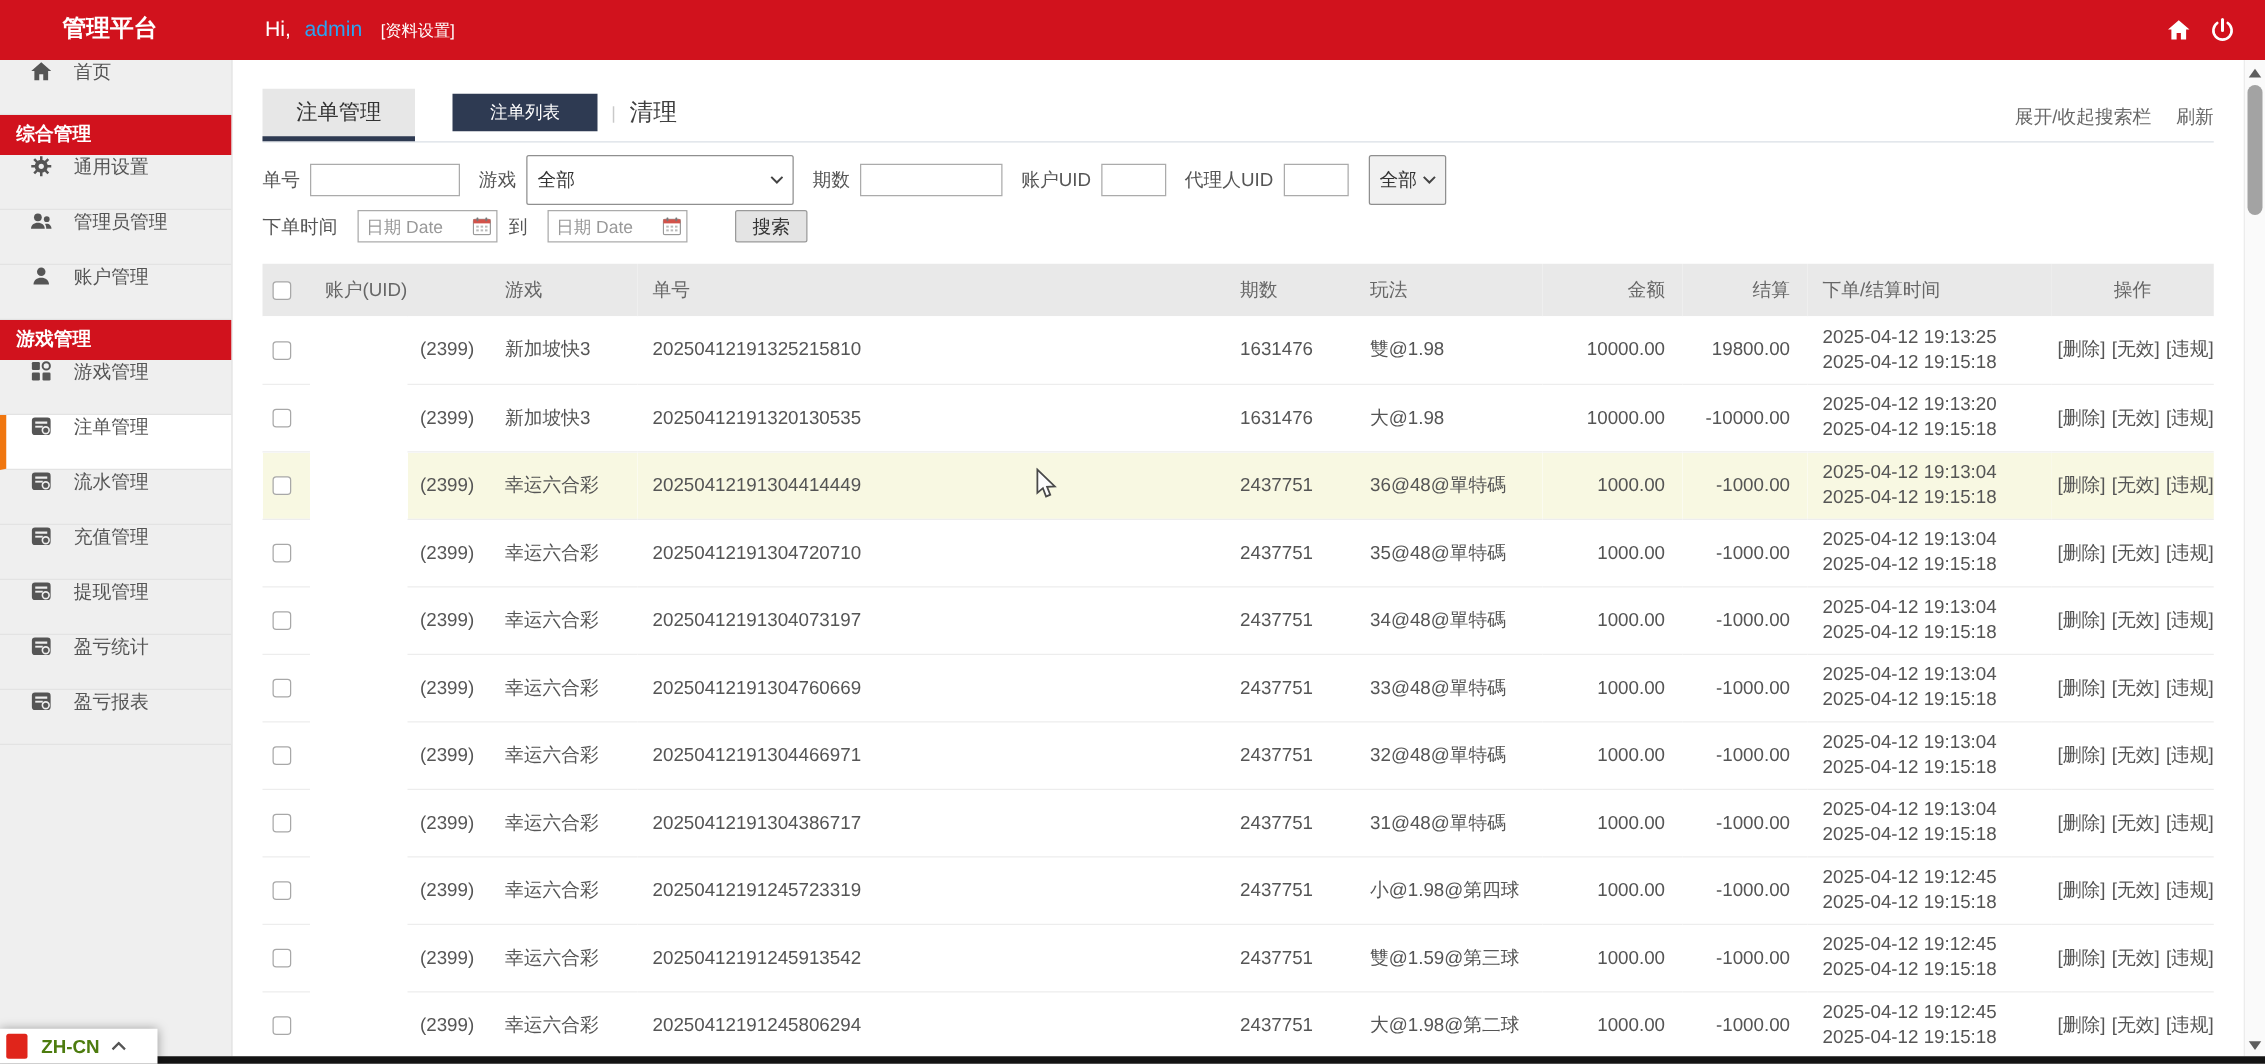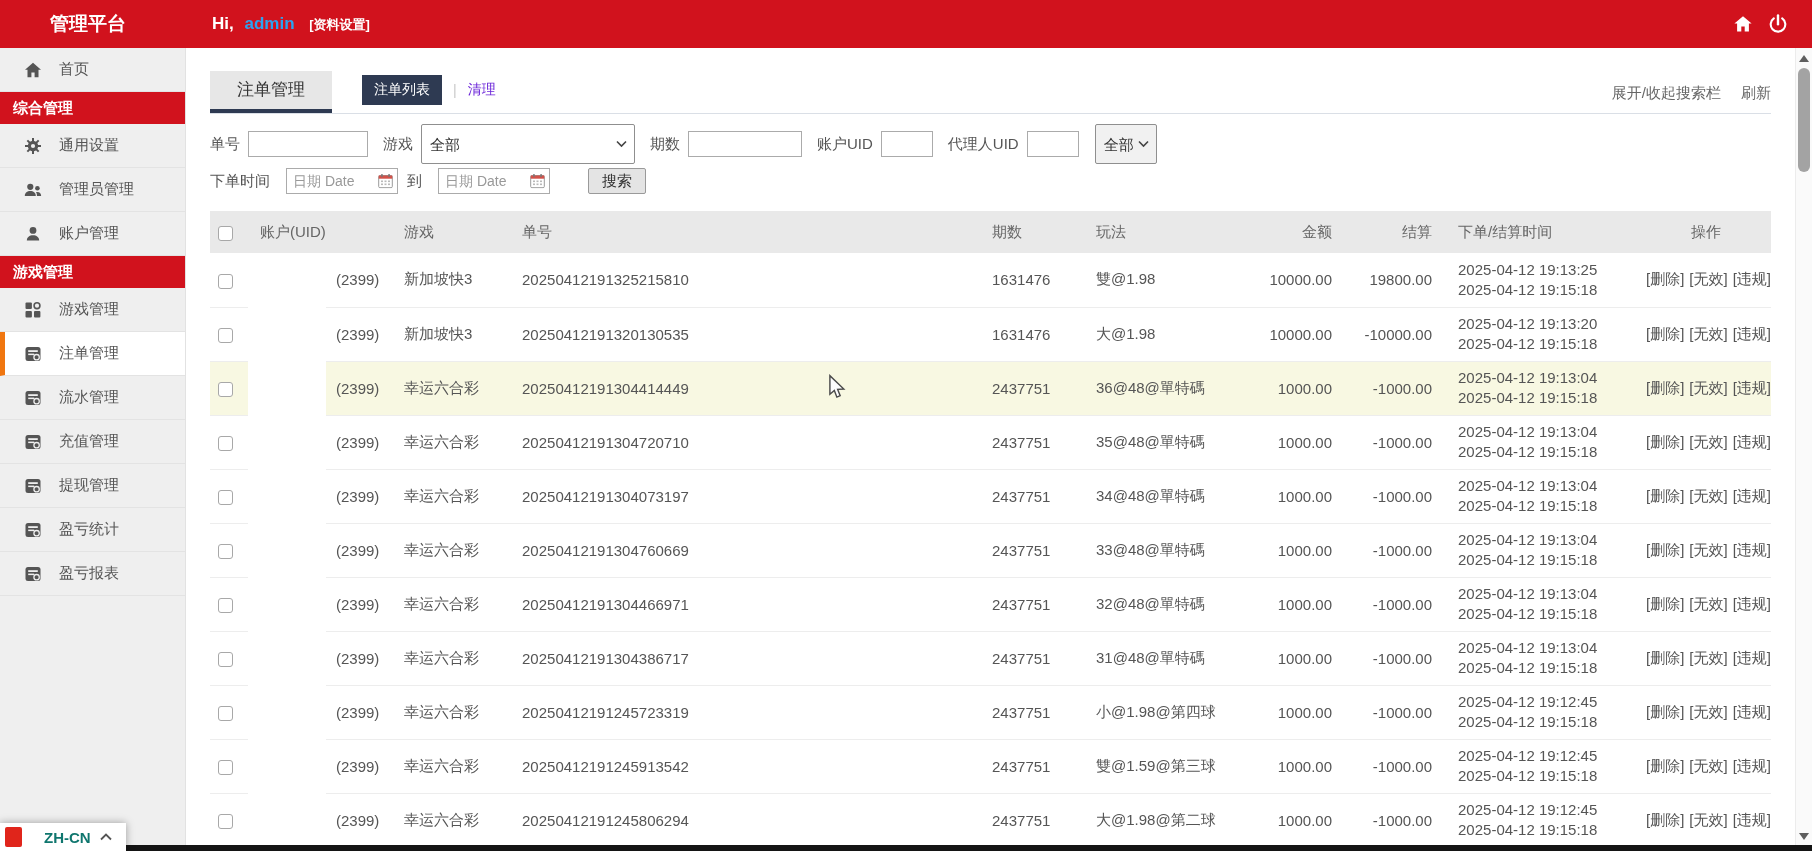--- a/index.html
+++ b/index.html
@@ -2,44 +2,44 @@
 <html><head>
 <meta charset="utf-8">
 <style>
   *{margin:0;padding:0;box-sizing:border-box}
   html,body{width:1812px;height:851px;overflow:hidden;background:#fff;
     font-family:"Liberation Sans","DejaVu Sans",sans-serif;}
 
   
   .header{position:absolute;top:0;left:0;width:1812px;height:48px;background:#D1121D;z-index:40}
   .brand{position:absolute;left:50px;top:0;line-height:48px;color:#fff;font-size:19px;font-weight:bold}
-  .greeting{position:absolute;left:212px;top:0;line-height:48px;color:#fff;font-size:17px;font-weight:bold}
+  .greeting{position:absolute;left:212px;top:0;line-height:48px;color:#fff;font-size:17px;font-weight:normal}
   .greeting .uname{color:#2BA3F0;margin-left:6px}
   .greeting .profile{font-size:13px;margin-left:10px}
   .hicons{position:absolute;right:24px;top:0;height:48px;display:flex;align-items:center;gap:15px}
   .hicon svg{width:20px;height:20px;display:block;cursor:pointer}
 
   
   .sidebar{position:absolute;top:48px;left:0;width:186px;bottom:6px;background:#EFEFEF;
     border-right:1px solid #E2E2E2;z-index:30}
-  .side-item{position:relative;height:44px;display:flex;align-items:center;
+  .side-item{position:relative;height:44px;display:flex;align-items:flex-start;
     border-bottom:1px solid #E3E3E3;cursor:pointer;background:#EFEFEF}
   .side-item .sicon{width:18px;height:18px;margin-left:24px;flex:none}
   .side-item .sicon svg{width:18px;height:18px;display:block}
   .side-item .slabel{margin-left:17px;font-size:15px;color:#555}
   .side-item.active{background:#fff;border-left:5px solid #F0760F}
   .side-item.active .sicon{margin-left:19px}
   .side-section{height:32px;line-height:32px;background:#D1121D;color:#fff;
     font-size:15px;font-weight:bold;padding-left:13px}
 
   
   .lang{position:absolute;left:0;bottom:0;width:126px;height:28px;background:#fff;z-index:60;
     box-shadow:0 0 8px rgba(0,0,0,.35);display:flex;align-items:center;cursor:pointer}
   .lang .flag{width:17px;height:20px;background:#E0251B;border-radius:2px;margin-left:5px;flex:none}
-  .lang .ltext{font-weight:bold;font-size:15px;color:#0f766e;margin-left:22px}
+  .lang .ltext{font-weight:bold;font-size:15px;color:#4d7c0f;margin-left:11px}
   .lang .caret{margin-left:9px;display:flex}
 
   .bottombar{position:absolute;left:0;right:0;bottom:0;height:6px;background:#141414;z-index:50}
 
   
   .scrollbar{position:absolute;top:48px;right:0;width:17px;bottom:6px;background:#FAFAFA;
     border-left:1px solid #ECECEC;z-index:35}
   .tri-up{width:0;height:0;border-left:5px solid transparent;border-right:5px solid transparent;
     border-bottom:7px solid #5E5E5E;margin:7px auto 0;cursor:pointer}
   .sb-thumb{position:absolute;top:20px;left:2px;width:12px;height:104px;background:#A3A3A3;
@@ -48,23 +48,23 @@
     border-right:5px solid transparent;border-top:7px solid #5E5E5E;cursor:pointer}
 
   
   .main{position:absolute;left:186px;top:48px;right:17px;bottom:6px;background:#fff;
     padding:0 24px;overflow:hidden}
 
   .tabrow{margin-top:24px;height:42px;border-bottom:1px solid #DADFE6;display:flex;align-items:flex-end}
   .module-tab{height:42px;line-height:38px;padding:0 27px;background:#E7E7E7;color:#333;
     font-size:17px;border-bottom:4px solid #2E3A52;cursor:pointer}
   .subtabs{display:flex;align-items:center;margin-left:30px;margin-bottom:8px}
-  .subtab.active{background:#2E3A52;color:#fff;font-size:14px;padding:6px 12px;cursor:pointer}
+  .subtab.active{background:#2E3A52;color:#fff;font-size:14px;padding:6px 30px;cursor:pointer}
   .subtab-div{color:#C9C9C9;margin:0 11px;font-size:14px}
-  .subtab.plain{color:#6d28d9;font-size:14px;cursor:pointer}
+  .subtab.plain{color:#404040;font-size:19px;cursor:pointer}
   .toolbar{margin-left:auto;margin-bottom:10px;display:flex;gap:20px;font-size:15px;color:#666}
   .tool-link{cursor:pointer}
 
   
   .searchbar{margin-top:16px}
   .srow{display:flex;align-items:center;height:28px}
   .srow + .srow{margin-top:9px}
   .flabel{font-size:15px;color:#555;white-space:nowrap}
   .gap{margin-left:15px}
   input.txt{height:26px;border:1px solid #ABABAB;background:#fff;font-size:14px;

